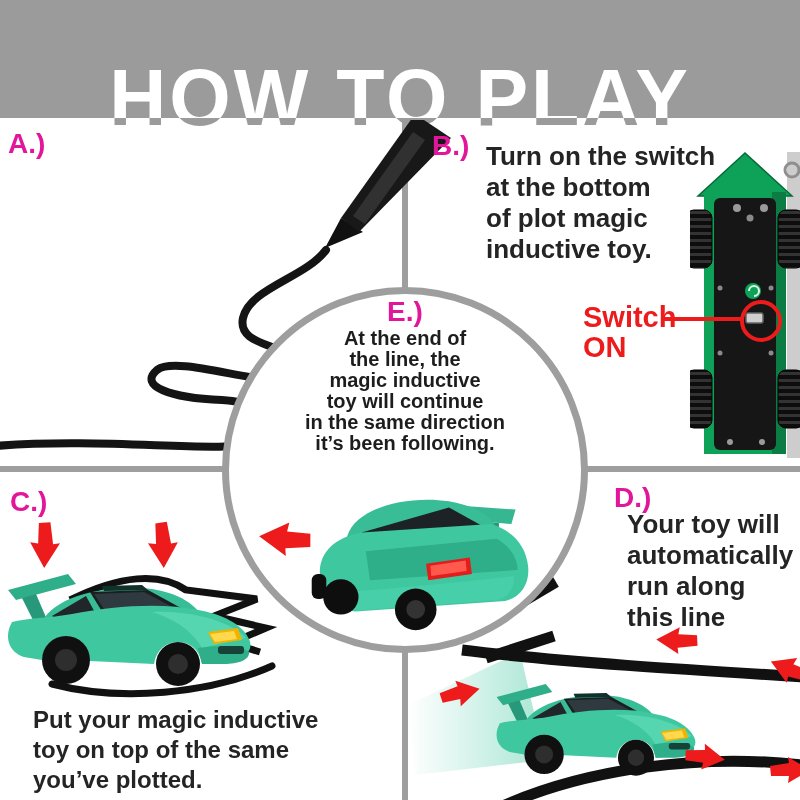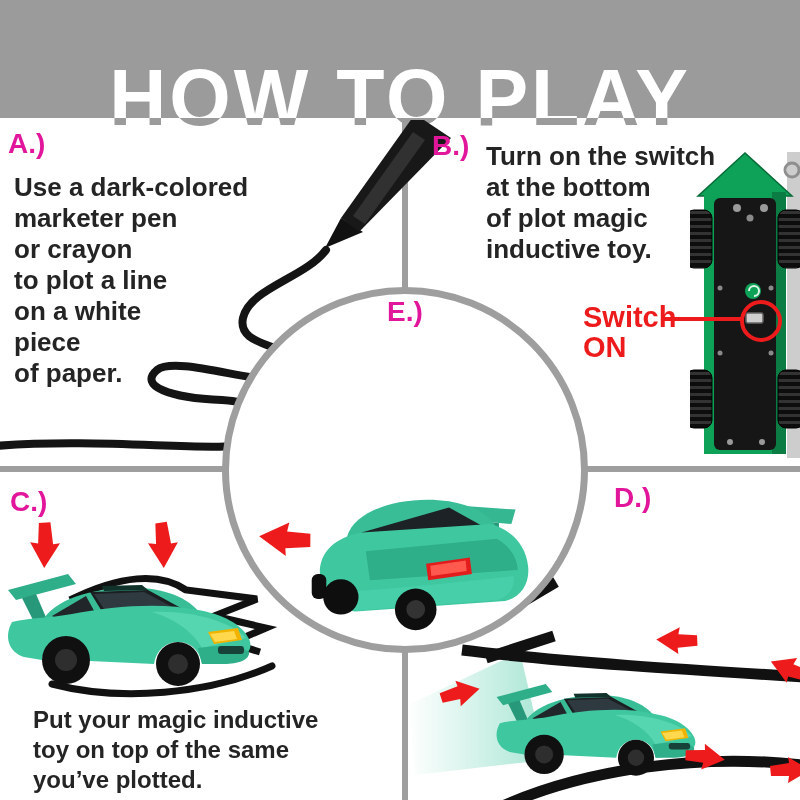--- a/index.html
+++ b/index.html
@@ -58,27 +58,20 @@
         <rect width="8" height="3" fill="#333333"></rect>
       </pattern>
     </defs>
     <path d="M326,250 C305,278 250,288 243,318 C236,350 298,342 297,370 C296,400 180,352 157,370
              C138,386 170,398 222,400 C262,402 270,418 258,438 C244,458 120,436 -5,446" fill="none" stroke="#141414" stroke-width="8" stroke-linecap="round"></path>
     <path d="M512,608 L556,582" fill="none" stroke="#111" stroke-width="11" stroke-linecap="butt"></path>
     <path d="M486,658 L554,636" fill="none" stroke="#111" stroke-width="11" stroke-linecap="butt"></path>
   </svg>
 
   <div class="label" style="left:8px;top:128px">A.)</div>
-  <div class="body-text ml" style="left:14px;top:172px">Use a dark-colored
-marketer pen
-or crayon
-to plot a line
-on a white
-piece
-of paper.</div>
 
   <svg class="abs" style="left:295px;top:120px;z-index:4" width="165" height="140" viewBox="0 0 165 140">
     <polygon points="30,128 46,98 68,112" fill="#111"></polygon>
     <polygon points="46,98 120,-6 156,18 64,112" fill="#181818"></polygon>
     <polygon points="58,96 118,12 130,20 70,104" fill="#3a3a3a" opacity="0.75"></polygon>
   </svg>
 
   <div class="label" style="left:432px;top:130px">B.)</div>
   <div class="body-text ml" style="left:486px;top:141px">Turn on the switch
 at the bottom
@@ -153,20 +146,24 @@
     </g>
 
     <path d="M52,144 C120,162 210,154 272,126" fill="none" stroke="#111" stroke-width="7" stroke-linecap="round"></path>
   </svg>
 
   <div class="caption ml" style="left:33px;top:705px">Put your magic inductive
 toy on top of the same
 you’ve plotted.</div>
 
   <div class="label" style="left:614px;top:482px">D.)</div>
+  <div class="body-text ml" style="left:627px;top:509px">Your toy will
+automatically
+run along
+this line</div>
 
   <svg class="abs" style="left:400px;top:598px;z-index:2" width="400" height="202" viewBox="0 0 400 202">
     <polygon points="8,107 120,54 145,162 15,177" fill="url(#blurGrad)"></polygon>
     <path d="M62,52 C160,64 290,72 405,79" fill="none" stroke="#111" stroke-width="11"></path>
     <path d="M105,207 C185,172 300,154 410,168" fill="none" stroke="#111" stroke-width="11"></path>
     <use href="#car-side" transform="translate(90,58) scale(0.82)"></use>
   </svg>
 
   <svg class="arrow" style="left:656px;top:627px;transform:rotate(183deg)" width="42" height="27" viewBox="0 0 40 26">
       <use href="#red-arrow"></use>
@@ -179,20 +176,26 @@
     </svg>
   <svg class="arrow" style="left:685px;top:744px;transform:rotate(8deg)" width="40" height="26" viewBox="0 0 40 26">
       <use href="#red-arrow"></use>
     </svg>
   <svg class="arrow" style="left:770px;top:757px" width="40" height="26" viewBox="0 0 40 26">
       <use href="#red-arrow"></use>
     </svg>
 
   <div class="circle">
     <div class="label">E.)</div>
+    <div class="e-text ml">At the end of
+the line, the
+magic inductive
+toy will continue
+in the same direction
+it’s been following.</div>
 
     <svg class="abs" style="left:64px;top:168px" width="260" height="170" viewBox="0 0 250 160">
       <polygon points="128,38 214,44 210,58 126,50" fill="#35b892"></polygon>
       <polygon points="140,52 150,52 158,76 146,76" fill="#27997a"></polygon>
       <polygon points="188,56 198,57 198,80 188,79" fill="#27997a"></polygon>
       <path d="M52,70 C60,42 110,30 150,36 C180,41 196,54 198,70 L60,84 Z" fill="#38bd97"></path>
       <polygon points="66,66 150,42 186,62 80,80" fill="#1c2225"></polygon>
       <path d="M28,118 C20,92 34,72 66,66 L190,58 C212,64 224,80 226,98 C228,114 220,128 204,132
                L60,142 C40,140 32,132 28,118 Z" fill="#3fc7a0"></path>
       <path d="M70,84 L196,72 C210,80 216,92 216,102 L74,112 Z" fill="#2fae8a"></path>

